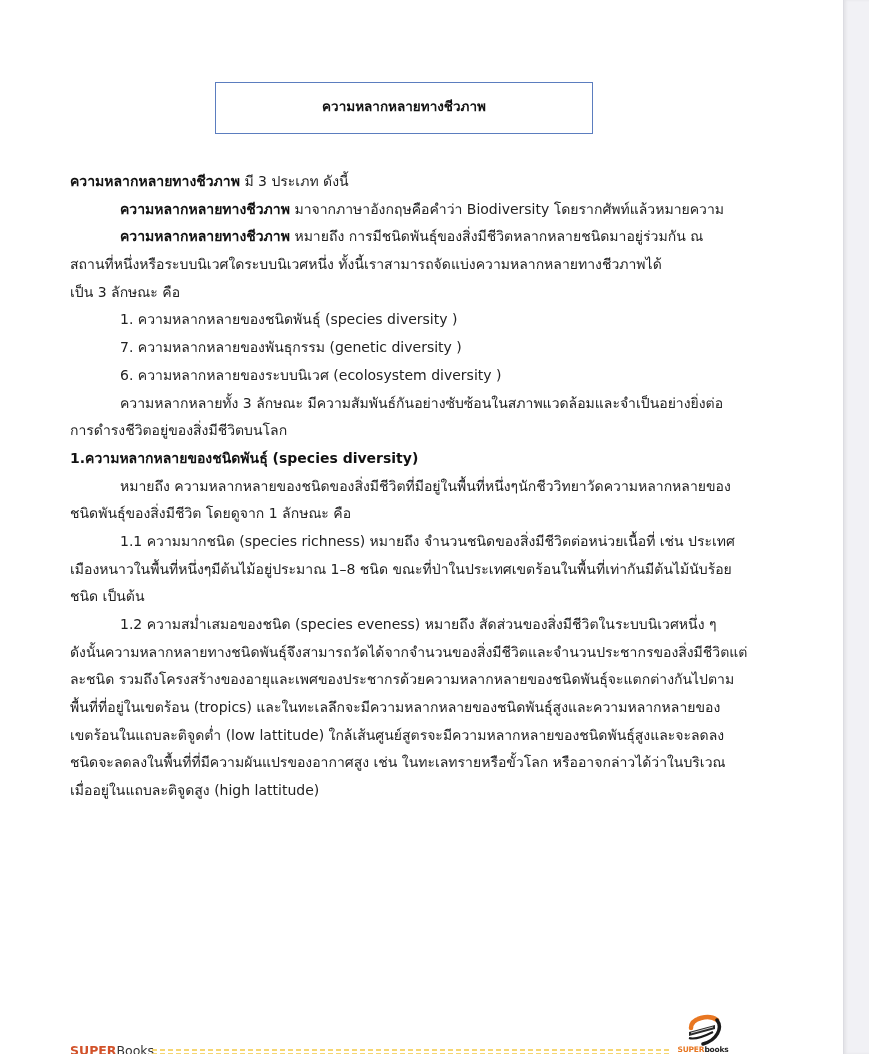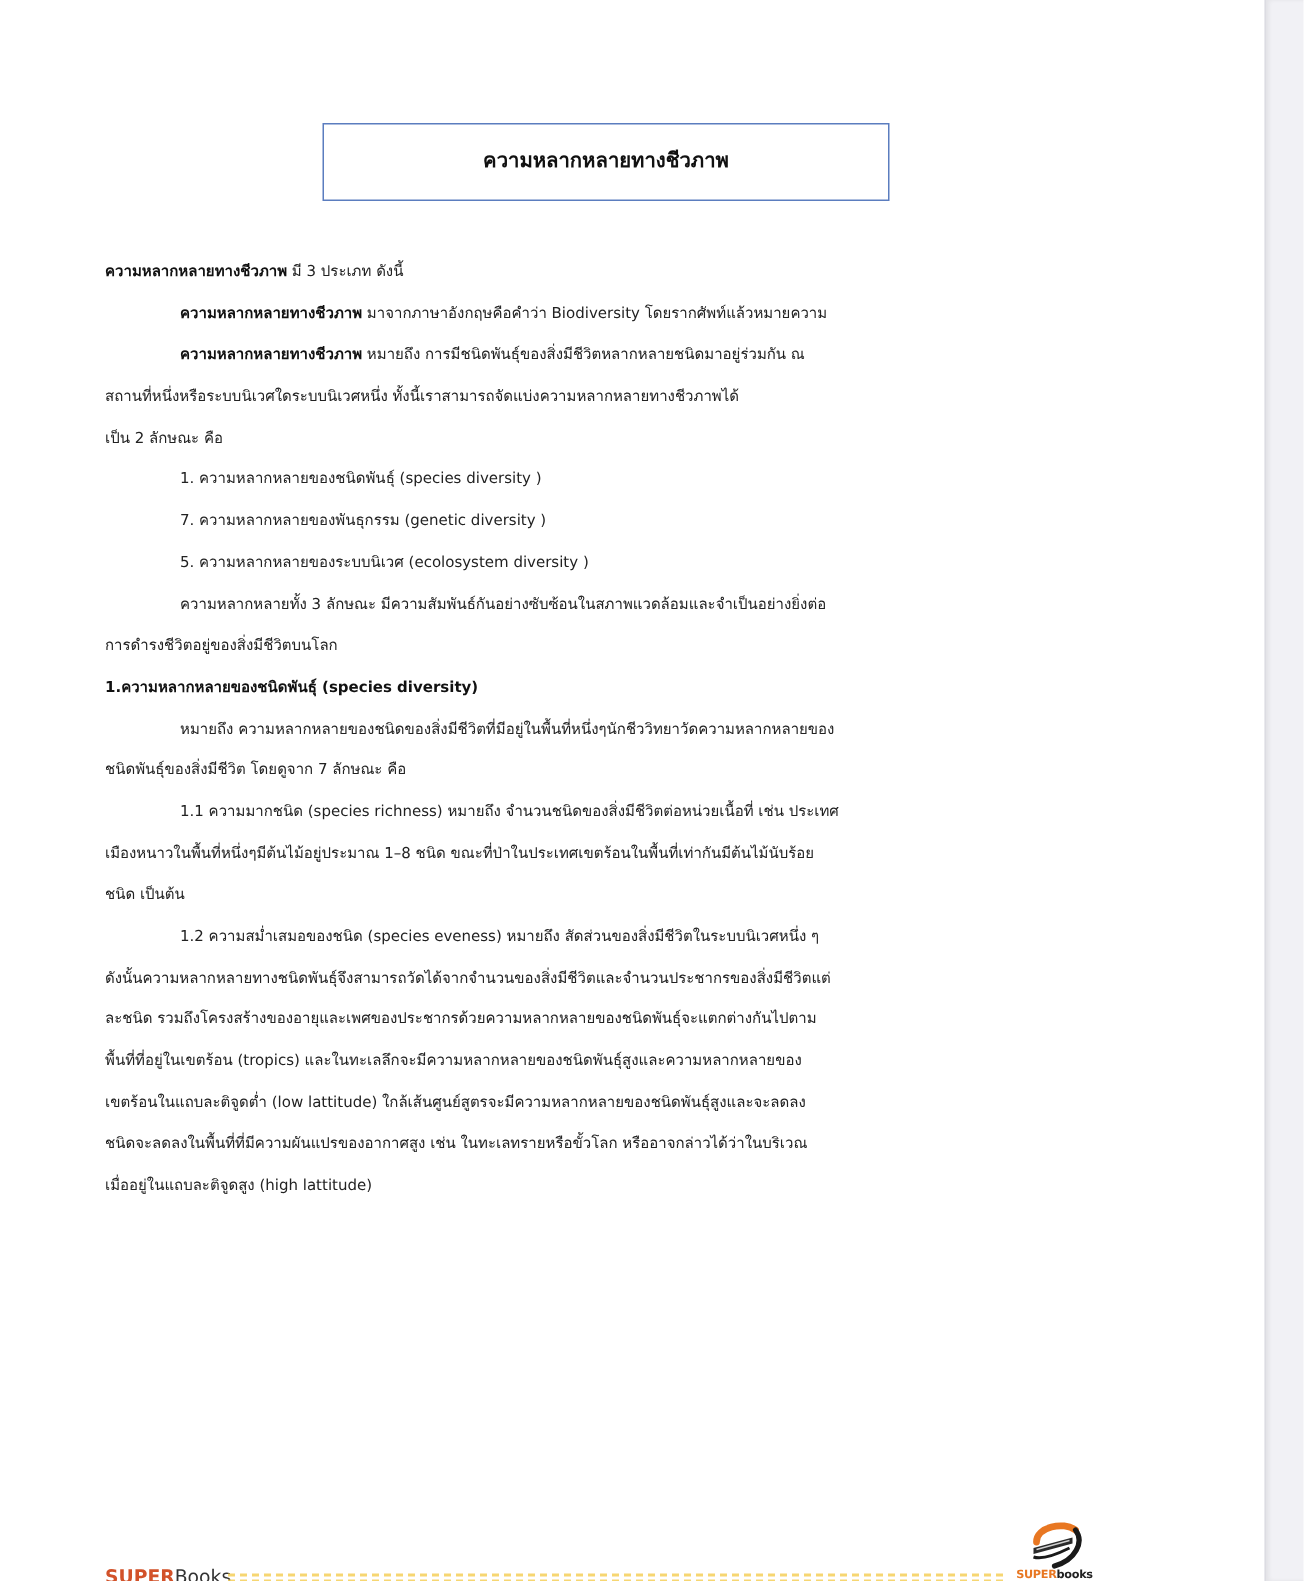--- a/index.html
+++ b/index.html
@@ -29,21 +29,21 @@
     box-sizing: border-box;
     display: flex; align-items: flex-start; justify-content: center;
   }
   .title-box span {
     margin-top: 12px;
     font-size: 13.5px; font-weight: bold; color: #111;
   }
   .body-text {
     position: absolute; left: 70px; top: 150px;
     width: 700px;
-    font-size: 10px;
+    font-size: 14px;
     line-height: 27.7px;
     color: #222;
   }
   .line { white-space: nowrap; height: 27.7px; }
   .ind1 { padding-left: 50px; }
   .ind-list { padding-left: 50px; }
   .b { font-weight: bold; color: #111; }
   .footer {
     position: absolute; left: 70px; top: 1025px;
     width: 680px; height: 20px;
@@ -91,33 +91,33 @@
     </div>
 
     <div class="line ind1">
       <span class="b">ความหลากหลายทางชีวภาพ</span><span> มาจากภาษาอังกฤษคือคำว่า Biodiversity โดยรากศัพท์แล้วหมายความ</span>
     </div>
 
     <div class="line ind1">
       <span class="b">ความหลากหลายทางชีวภาพ</span><span>  หมายถึง การมีชนิดพันธุ์ของสิ่งมีชีวิตหลากหลายชนิดมาอยู่ร่วมกัน ณ</span>
     </div>
     <div class="line">สถานที่หนึ่งหรือระบบนิเวศใดระบบนิเวศหนึ่ง ทั้งนี้เราสามารถจัดแบ่งความหลากหลายทางชีวภาพได้</div>
-    <div class="line">เป็น 2 ลักษณะ คือ</div>
+    <div class="line">เป็น 3 ลักษณะ คือ</div>
 
     <div class="line ind-list">1. ความหลากหลายของชนิดพันธุ์ (species diversity )</div>
     <div class="line ind-list">7. ความหลากหลายของพันธุกรรม (genetic diversity )</div>
-    <div class="line ind-list">5. ความหลากหลายของระบบนิเวศ (ecolosystem diversity )</div>
+    <div class="line ind-list">6. ความหลากหลายของระบบนิเวศ (ecolosystem diversity )</div>
 
     <div class="line ind1">ความหลากหลายทั้ง 3 ลักษณะ มีความสัมพันธ์กันอย่างซับซ้อนในสภาพแวดล้อมและจำเป็นอย่างยิ่งต่อ</div>
     <div class="line">การดำรงชีวิตอยู่ของสิ่งมีชีวิตบนโลก</div>
 
     <div class="line b">1.ความหลากหลายของชนิดพันธุ์ (species diversity)</div>
 
     <div class="line ind1">หมายถึง ความหลากหลายของชนิดของสิ่งมีชีวิตที่มีอยู่ในพื้นที่หนึ่งๆนักชีววิทยาวัดความหลากหลายของ</div>
-    <div class="line">ชนิดพันธุ์ของสิ่งมีชีวิต โดยดูจาก 7 ลักษณะ คือ</div>
+    <div class="line">ชนิดพันธุ์ของสิ่งมีชีวิต โดยดูจาก 1 ลักษณะ คือ</div>
 
     <div class="line ind1">1.1 ความมากชนิด (species richness) หมายถึง จำนวนชนิดของสิ่งมีชีวิตต่อหน่วยเนื้อที่ เช่น ประเทศ</div>
     <div class="line">เมืองหนาวในพื้นที่หนึ่งๆมีต้นไม้อยู่ประมาณ 1–8 ชนิด ขณะที่ป่าในประเทศเขตร้อนในพื้นที่เท่ากันมีต้นไม้นับร้อย</div>
     <div class="line">ชนิด เป็นต้น</div>
 
     <div class="line ind1">1.2 ความสม่ำเสมอของชนิด (species eveness) หมายถึง สัดส่วนของสิ่งมีชีวิตในระบบนิเวศหนึ่ง ๆ</div>
     <div class="line">ดังนั้นความหลากหลายทางชนิดพันธุ์จึงสามารถวัดได้จากจำนวนของสิ่งมีชีวิตและจำนวนประชากรของสิ่งมีชีวิตแต่</div>
     <div class="line">ละชนิด รวมถึงโครงสร้างของอายุและเพศของประชากรด้วยความหลากหลายของชนิดพันธุ์จะแตกต่างกันไปตาม</div>
     <div class="line">พื้นที่ที่อยู่ในเขตร้อน (tropics) และในทะเลลึกจะมีความหลากหลายของชนิดพันธุ์สูงและความหลากหลายของ</div>
     <div class="line">เขตร้อนในแถบละติจูดต่ำ (low lattitude) ใกล้เส้นศูนย์สูตรจะมีความหลากหลายของชนิดพันธุ์สูงและจะลดลง</div>

